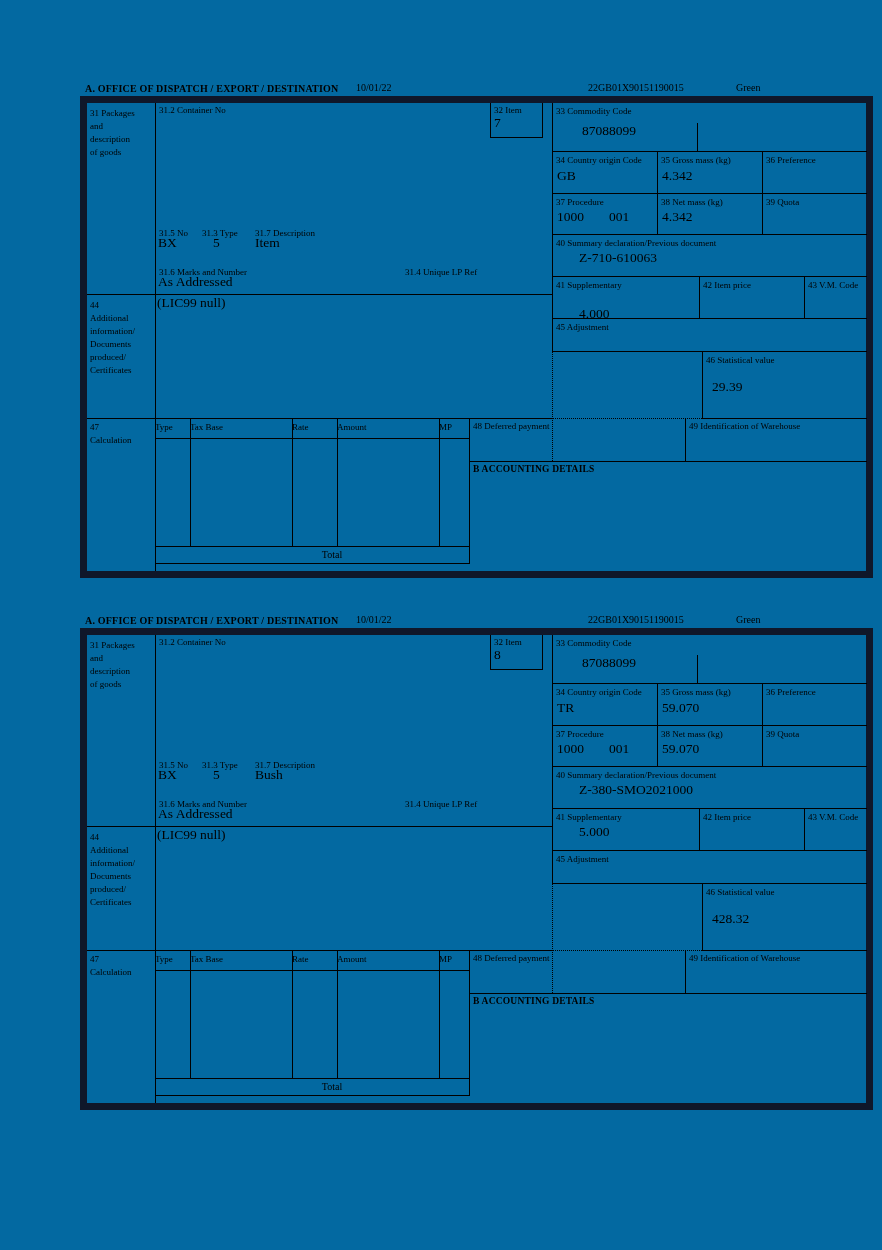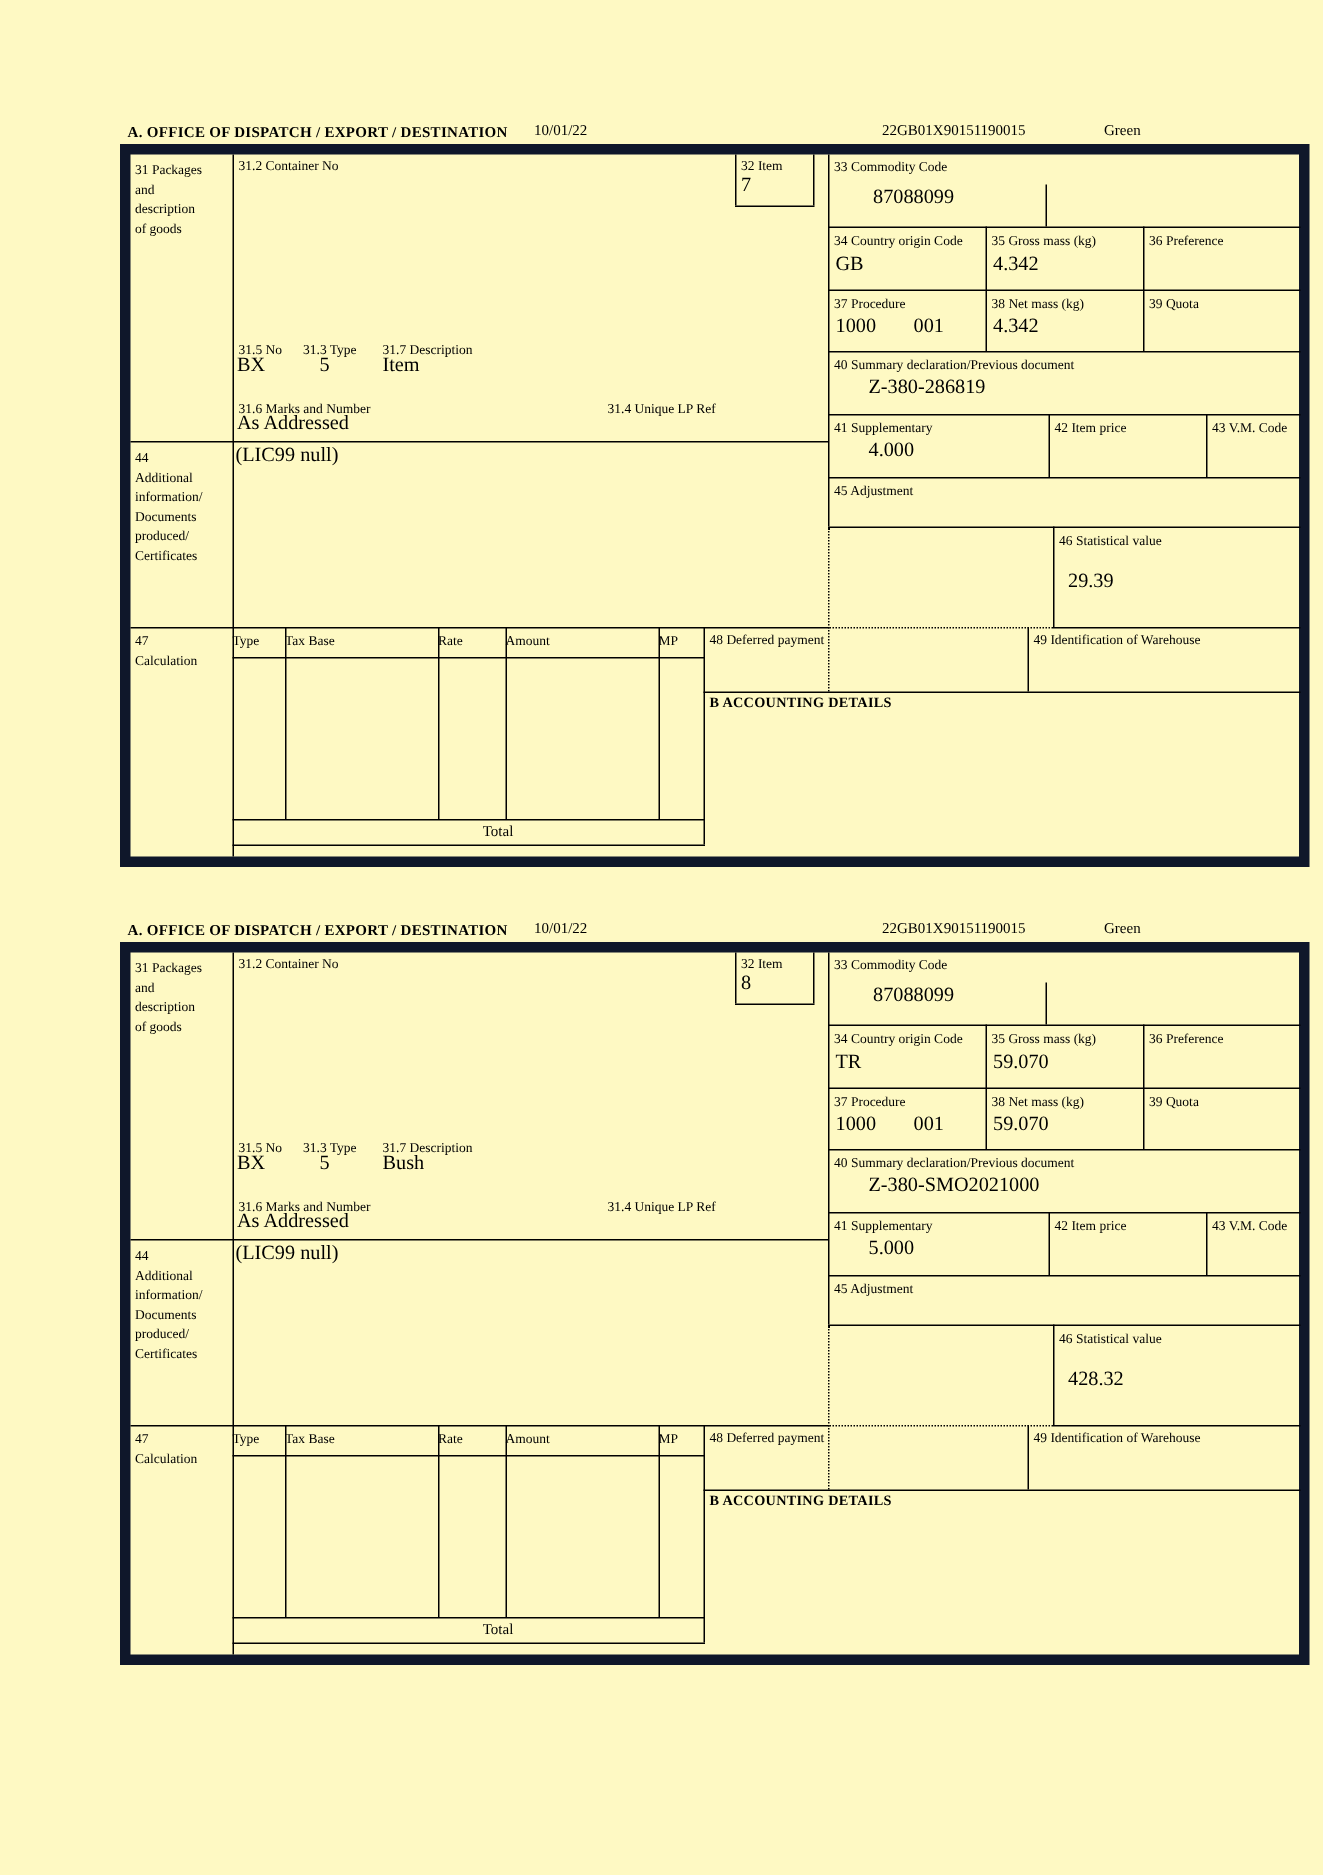--- a/index.html
+++ b/index.html
@@ -1,16 +1,16 @@
 <!DOCTYPE html>
 <html><head>
 <meta charset="utf-8">
 <style>
   html,body{margin:0;padding:0;background:#fff;}
-  #page{position:relative;width:882px;height:1250px;background:#fef9c3;color:#000;
+  #page{position:relative;width:882px;height:1250px;background:#0369a1;color:#000;
         font-family:"Liberation Serif",serif;overflow:hidden;}
   .sheet{position:absolute;left:80px;width:781px;height:484px;}
   .hdr-a{position:absolute;left:5px;top:1px;font-size:10px;font-weight:bold;letter-spacing:.2px;}
   .hdr-val{position:absolute;top:0;font-size:10px;white-space:pre;}
   .box{position:absolute;top:14px;left:0;width:779px;height:468px;border:7px solid #0f172a;}
   .vl,.hl{position:absolute;background:#000;}
   .vl{width:1px;}
   .hl{height:1px;}
   .vdot{position:absolute;width:0;border-left:1px dotted #000;}
   .hdot{position:absolute;height:0;border-top:1px dotted #000;}
@@ -111,22 +111,22 @@
         <span class="th" style="left:352px;width:30px">MP</span>
         <span class="total">Total</span>
 
         <span class="val" style="left:407px;top:13px">7</span>
         <span class="val" style="left:495px;top:21px">87088099</span>
         <span class="val" style="left:470px;top:66px">GB</span>
         <span class="val" style="left:575px;top:66px">4.342</span>
         <span class="val" style="left:470px;top:107px">1000</span>
         <span class="val" style="left:522px;top:107px">001</span>
         <span class="val" style="left:575px;top:107px">4.342</span>
-        <span class="val" style="left:492px;top:148px">Z-380-286819</span>
-        <span class="val" style="left:492px;top:190px">4.000</span>
+        <span class="val" style="left:492px;top:148px">Z-710-610063</span>
+        <span class="val" style="left:492px;top:204px">4.000</span>
         <span class="val" style="left:625px;top:277px">29.39</span>
         <span class="val" style="left:71px;top:133px">BX</span>
         <span class="val" style="left:126px;top:133px">5</span>
         <span class="val" style="left:168px;top:133px">Item</span>
         <span class="val" style="left:71px;top:172px">As Addressed</span>
         <span class="val" style="left:70px;top:193px">(LIC99 null)</span>
       </div>
     </div>
 
     <div class="sheet" style="top: 614px;">

